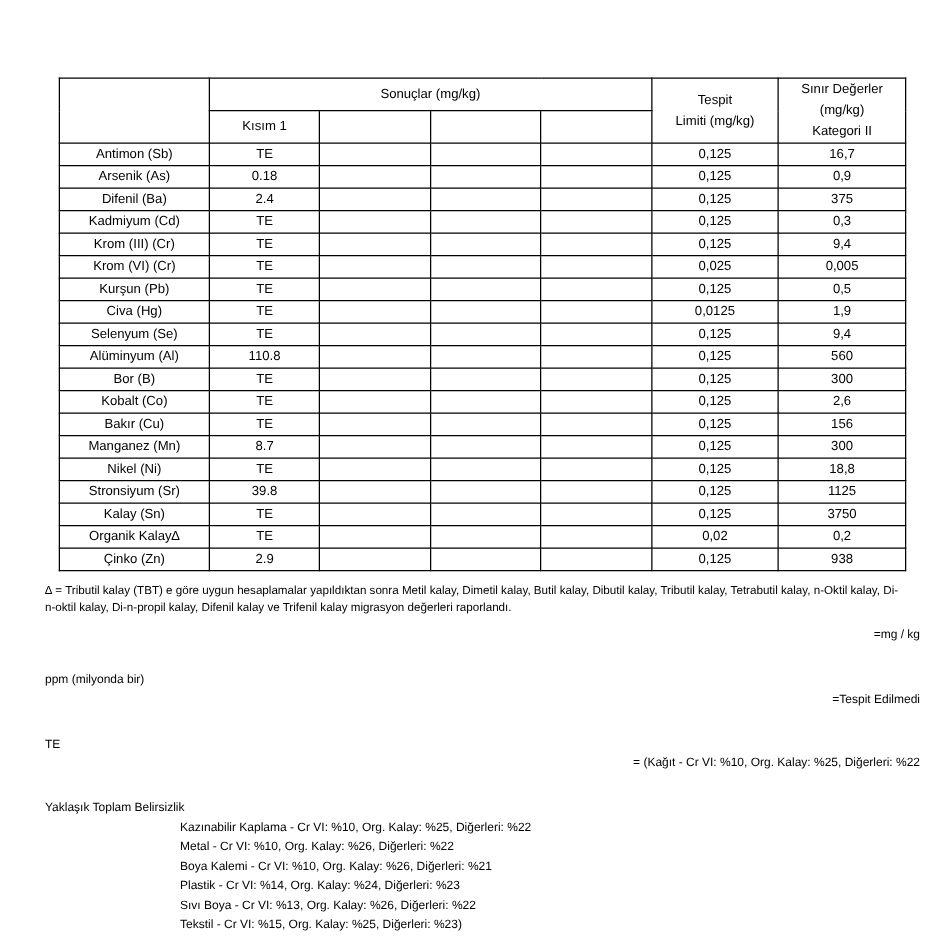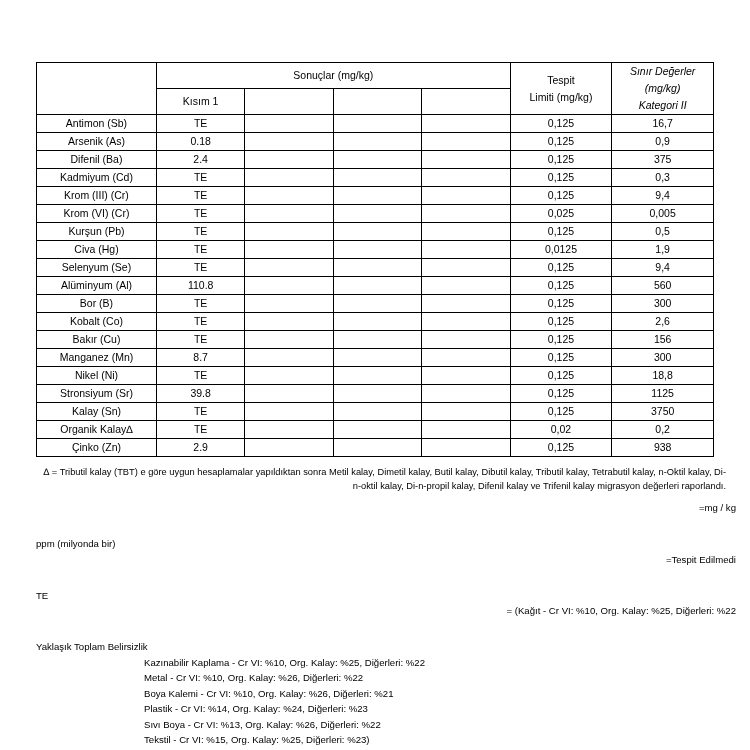--- a/index.html
+++ b/index.html
@@ -10,21 +10,21 @@
   body {
     width: 750px;
     height: 750px;
     font-family: "Liberation Sans", sans-serif;
     color: #000000;
     position: relative;
     overflow: hidden;
   }
   .page {
     position: absolute;
-    left: 36px;
+    left: 47px;
     top: 62px;
     width: 678px;
   }
   table.results {
     border-collapse: collapse;
     width: 678px;
     table-layout: fixed;
   }
   table.results th,
   table.results td {
@@ -56,32 +56,31 @@
     line-height: 28px;
     font-weight: bold;
   }
   .hdr-tall {
     font-size: 10.5px;
     height: 56px;
     line-height: 14px;
     padding: 0 2px;
   }
   .hdr-tall b { font-weight: normal; }
-  .hdr-cat { font-size: 10.5px; line-height: 13px; font-style: italic; }
+  .hdr-cat { font-size: 10.5px; line-height: 13px; }
   .blank-cell { }
   .row-analyte { font-size: 10.5px; }
 
   .notes {
     position: absolute;
     left: 36px;
     top: 466px;
     width: 690px;
     font-size: 9.3px;
     line-height: 13.5px;
-    text-align: right;
   }
   .notes p {
     margin: 0;
   }
   .legend {
     position: absolute;
     left: 36px;
     top: 500px;
     width: 700px;
     font-size: 9.6px;

